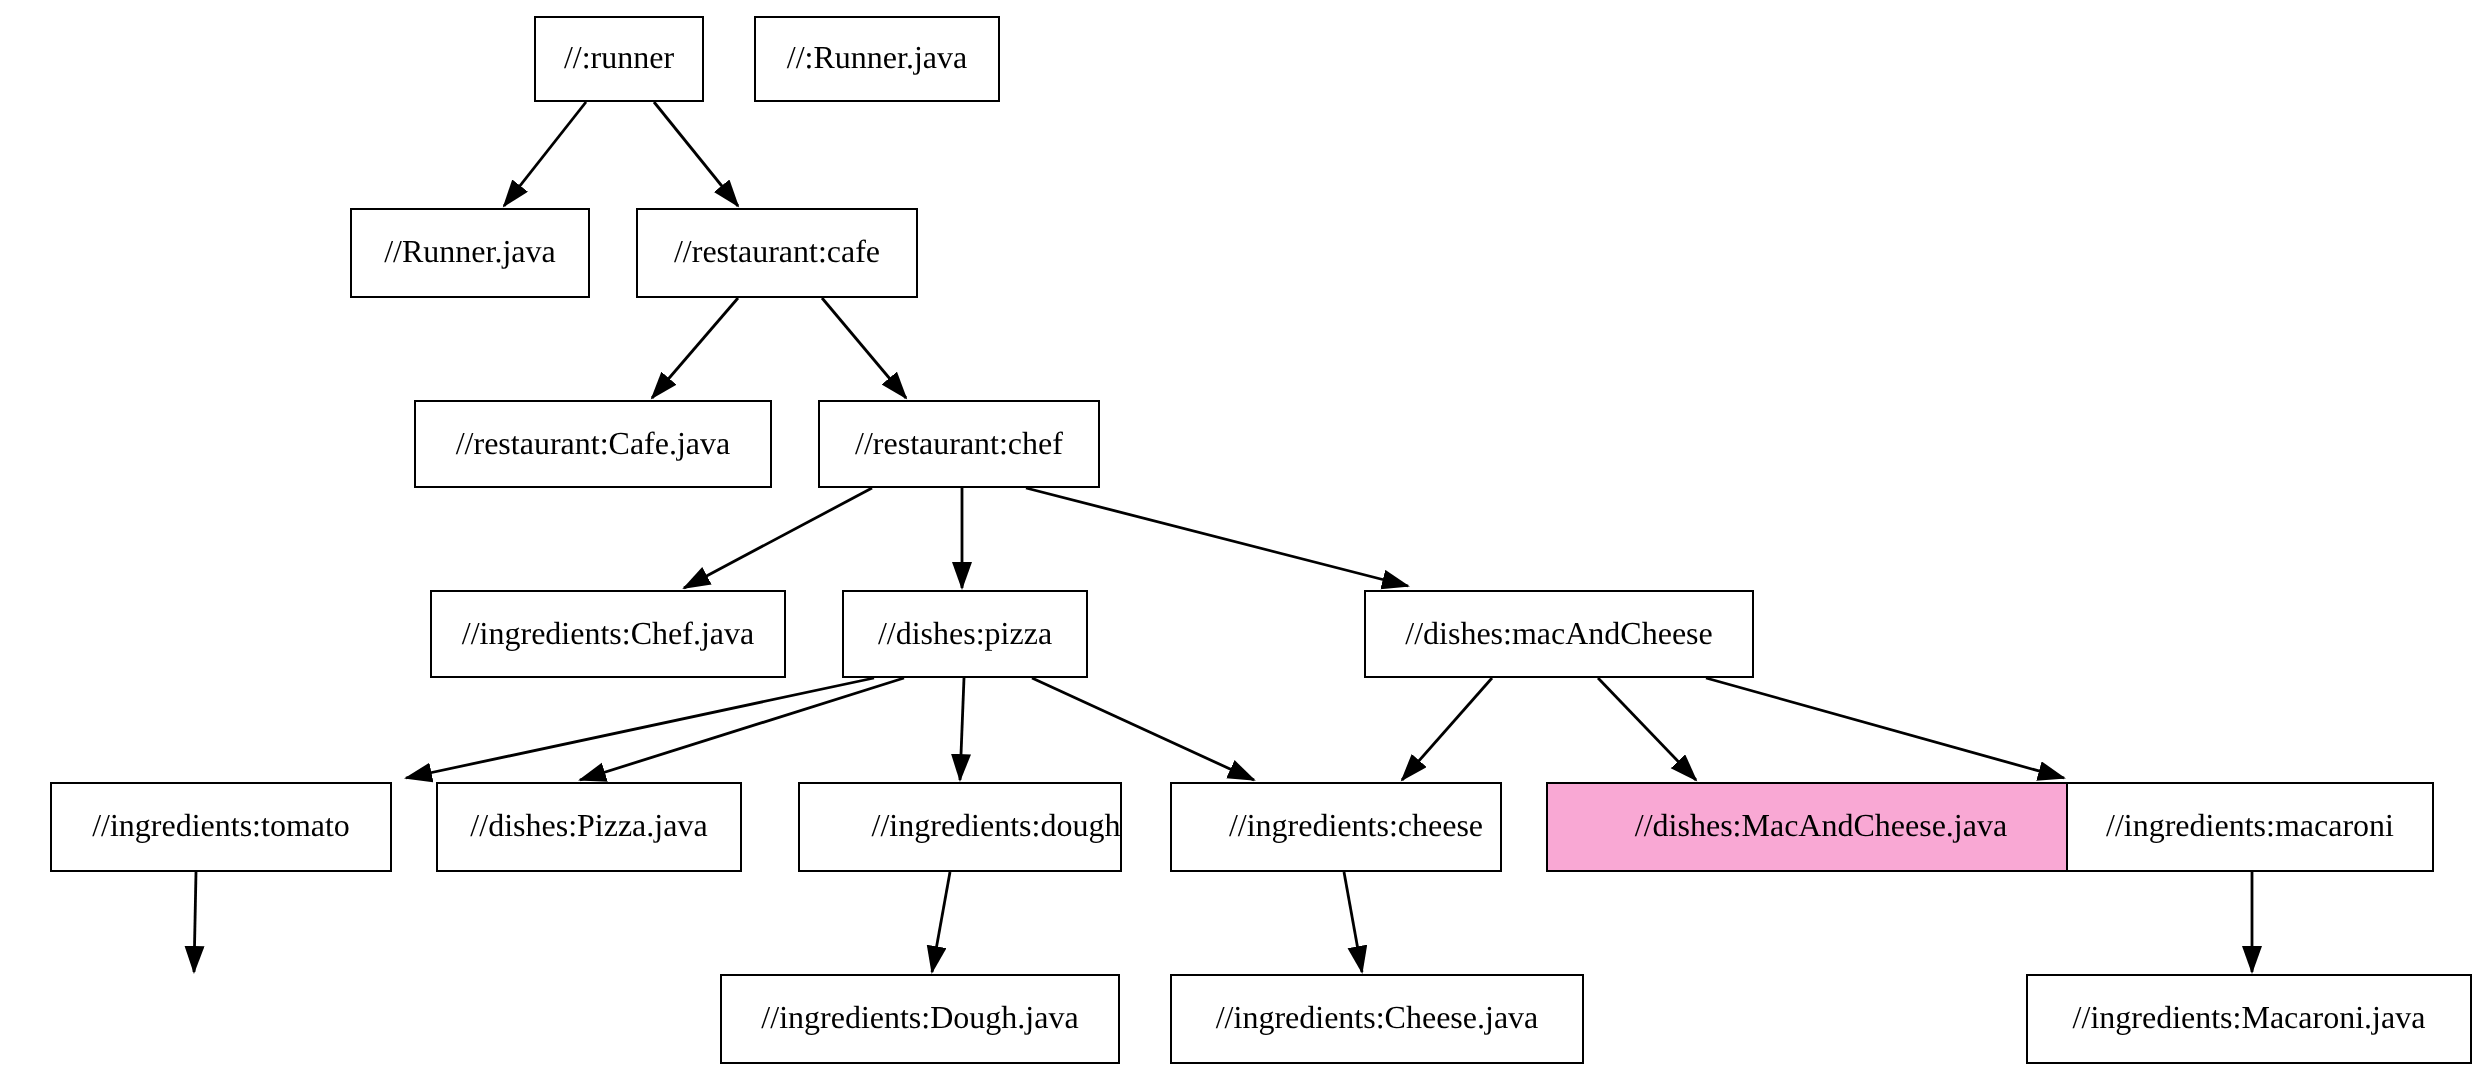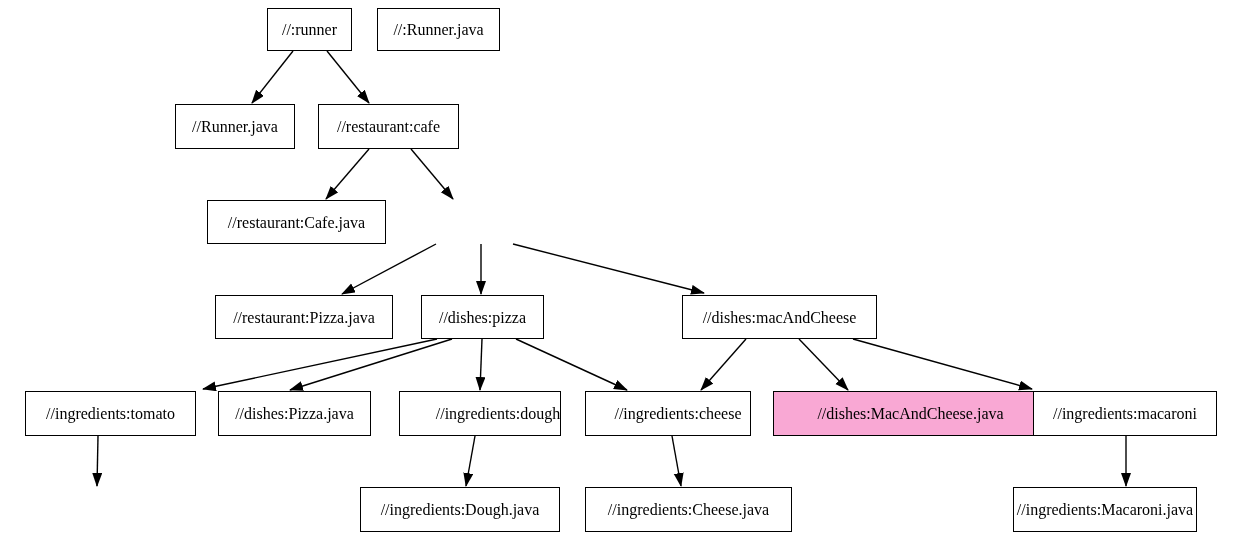--- a/index.html
+++ b/index.html
@@ -88,22 +88,25 @@
       </div>
       <div class="node" style="left: 175px; top: 104px; width: 120px; height: 45px; border-color: rgb(0, 0, 0); background: rgb(255, 255, 255); text-align: right;">
         <span style="color: rgb(0, 0, 0);">//Runner.java</span>
       </div>
       <div class="node" style="left: 207px; top: 200px; width: 179px; height: 44px; border-color: rgb(0, 0, 0); background: rgb(255, 255, 255);">
         <span style="color: rgb(0, 0, 0);">//restaurant:Cafe.java</span>
       </div>
       <div class="node" style="left: 318px; top: 104px; width: 141px; height: 45px; border-color: rgb(0, 0, 0); background: rgb(255, 255, 255);">
         <span style="color: rgb(0, 0, 0);">//restaurant:cafe</span>
       </div>
+      <div class="node" style="left: 409px; top: 200px; width: 141px; height: 44px; border-color: rgb(0, 0, 0); background: rgb(255, 255, 255);">
+        <span style="color: rgb(0, 0, 0);">//restaurant:chef</span>
+      </div>
       <div class="node" style="left: 215px; top: 295px; width: 178px; height: 44px; border-color: rgb(0, 0, 0); background: rgb(255, 255, 255);">
-        <span style="color: rgb(0, 0, 0);">//restaurant:Pizza.java</span>
+        <span style="color: rgb(0, 0, 0);">//ingredients:Chef.java</span>
       </div>
       <div class="node" style="left: 421px; top: 295px; width: 123px; height: 44px; border-color: rgb(0, 0, 0); background: rgb(255, 255, 255);">
         <span style="color: rgb(0, 0, 0);">//dishes:pizza</span>
       </div>
       <div class="node" style="left: 682px; top: 295px; width: 195px; height: 44px; border-color: rgb(0, 0, 0); background: rgb(255, 255, 255);">
         <span style="color: rgb(0, 0, 0);">//dishes:macAndCheese</span>
       </div>
       <div class="node" style="left: 25px; top: 391px; width: 171px; height: 45px; border-color: rgb(0, 0, 0); background: rgb(255, 255, 255);">
         <span style="color: rgb(0, 0, 0);">//ingredients:tomato</span>
       </div>
@@ -121,17 +124,17 @@
       </div>
       <div class="node" style="left: 1033px; top: 391px; width: 184px; height: 45px; border-color: rgb(0, 0, 0); background: rgb(255, 255, 255);">
         <span style="color: rgb(0, 0, 0);">//ingredients:macaroni</span>
       </div>
       <div class="node" style="left: 360px; top: 487px; width: 200px; height: 45px; border-color: rgb(0, 0, 0); background: rgb(255, 255, 255);">
         <span style="color: rgb(0, 0, 0);">//ingredients:Dough.java</span>
       </div>
       <div class="node" style="left: 585px; top: 487px; width: 207px; height: 45px; border-color: rgb(0, 0, 0); background: rgb(255, 255, 255);">
         <span style="color: rgb(0, 0, 0);">//ingredients:Cheese.java</span>
       </div>
-      <div class="node" style="left: 1013px; top: 487px; width: 184px; height: 45px; border-color: rgb(0, 0, 0); background: rgb(255, 255, 255);">
+      <div class="node" style="left: 1013px; top: 487px; width: 223px; height: 45px; border-color: rgb(0, 0, 0); background: rgb(255, 255, 255);">
         <span style="color: rgb(0, 0, 0);">//ingredients:Macaroni.java</span>
       </div>
     </div>
 </div>
 
 </body></html>

